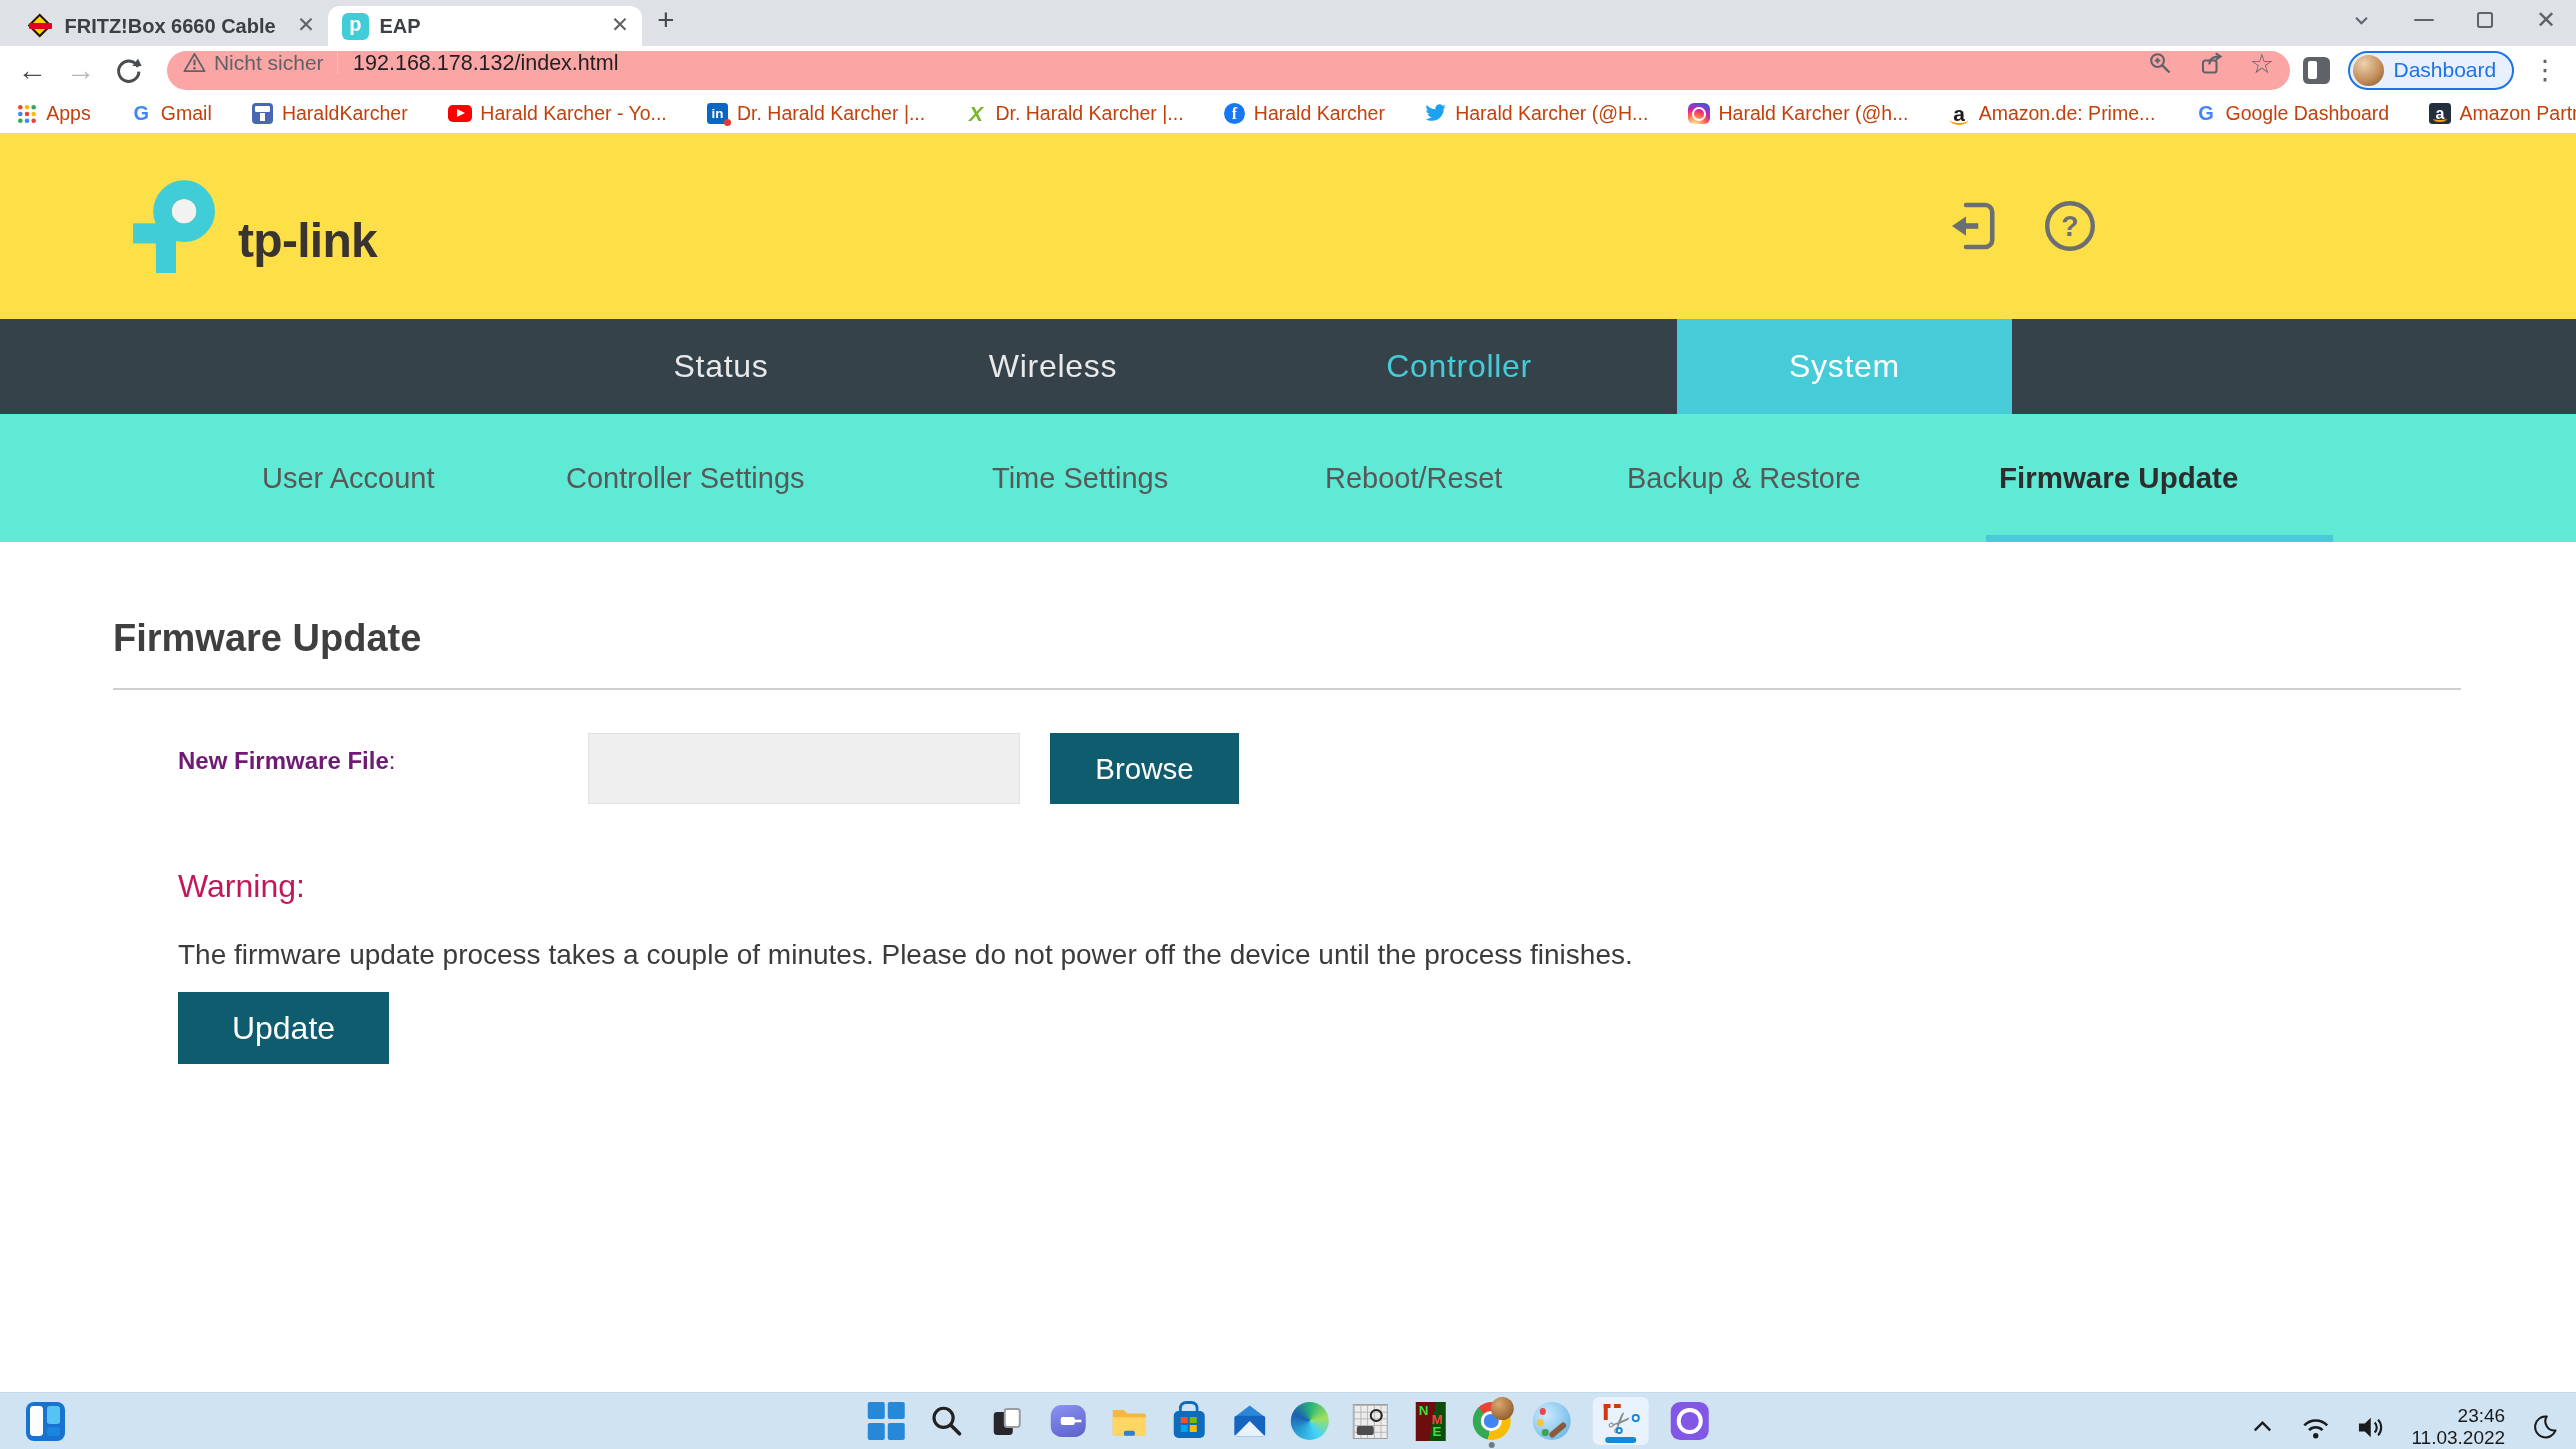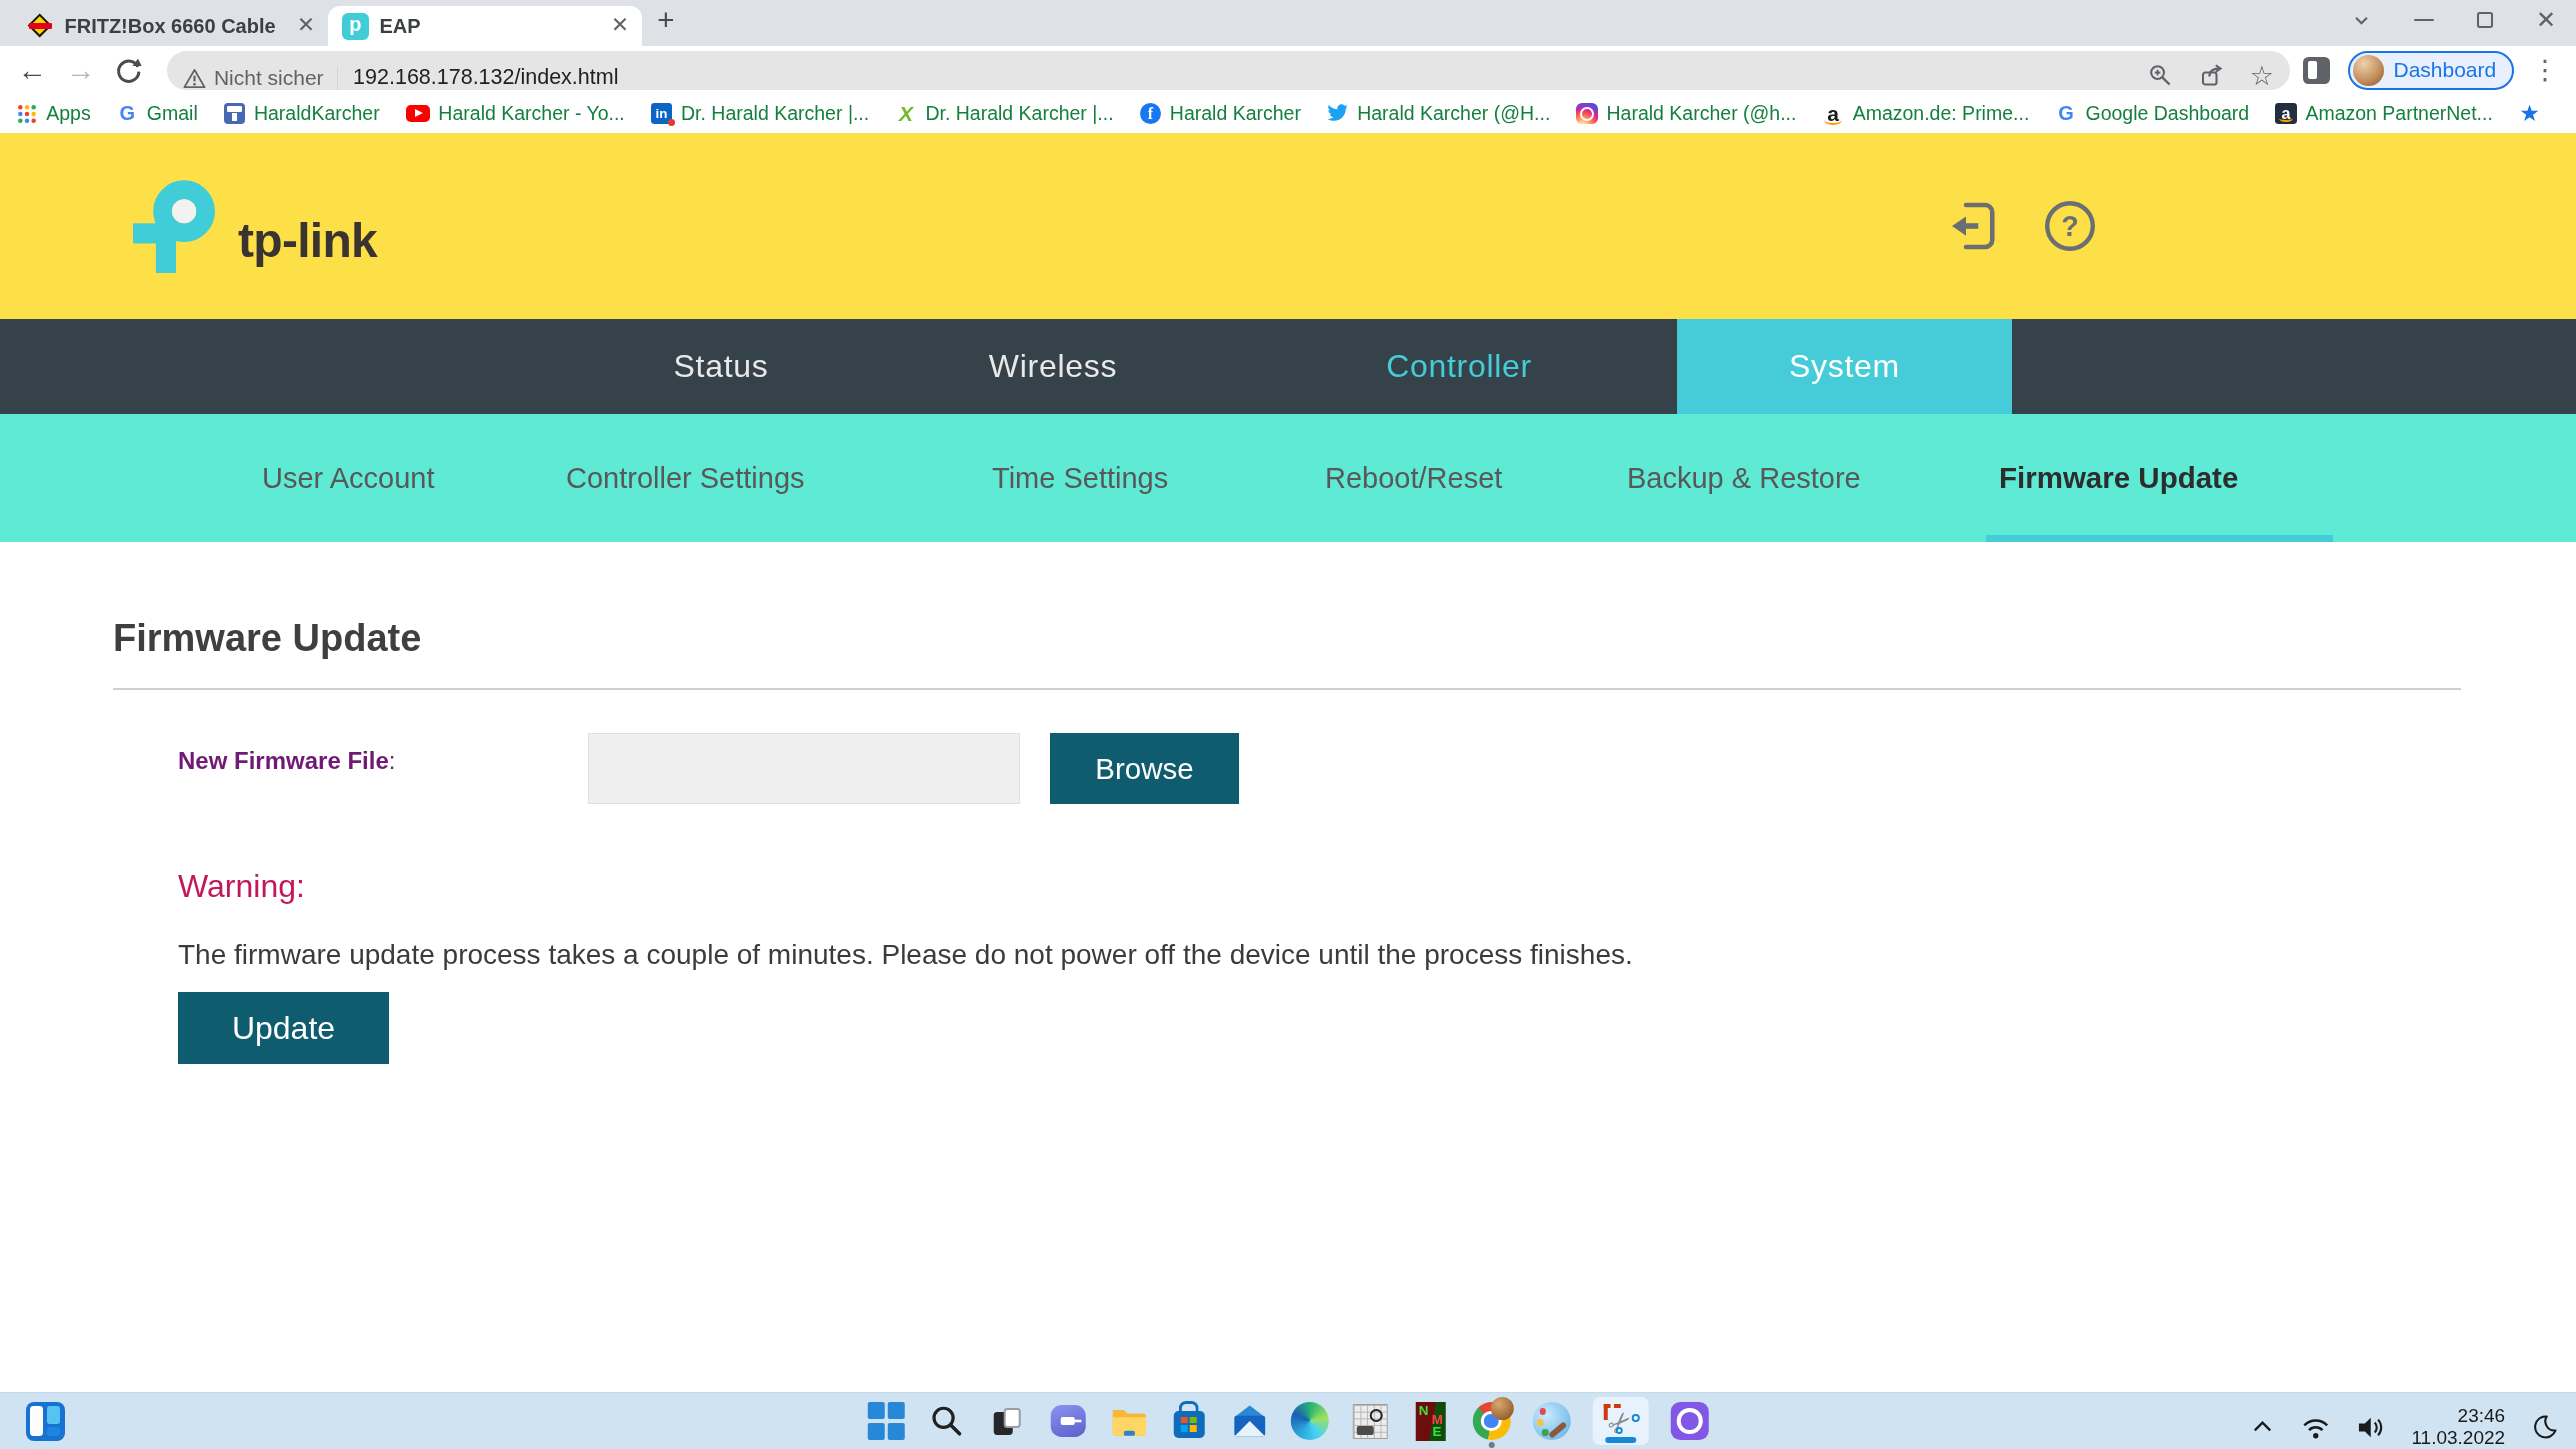--- a/index.html
+++ b/index.html
@@ -25,33 +25,33 @@
   .newtab{font-size:29.5px; color:#474b4f; margin:0 0 9.4px 14.8px;}
   .wincontrols{position:absolute; right:20px; top:8px; display:flex; gap:43px; align-items:center;}
   .wc-min{width:20px; height:2.7px; background:#5f6368; border-radius:1.3px;}
   .wc-restore{width:16px; height:16px; border:2px solid #5f6368; border-radius:2.7px; position:relative; background:#dee1e6;}
   .wc-restore::before{content:""; position:absolute; left:2.7px; top:-6px; width:16px; height:16px; border:2px solid #5f6368; border-radius:2.7px; z-index:-1;}
   .wc-x{font-size:24px; color:#5f6368; line-height:1;}
 
   .toolbar{height:48px; background:#fff; display:flex; align-items:center; padding:0 17.4px;}
   .navic{font-size:29.5px; color:#494c50; margin-right:19px; line-height:1;}
   .navic.disabled{color:#b4b8bd;}
-  .omnibox{flex:1; height:39px; background:#e5e5e5; border-radius:20px; display:flex; align-items:flex-end; padding:0 16px; margin:0 13.4px 0 4px;}
+  .omnibox{flex:1; height:39px; background:#fca5a5; border-radius:20px; display:flex; align-items:flex-start; padding:0 16px; margin:0 13.4px 0 4px;}
   .sec-label{font-size:21px; color:#5f6368; margin:0 13.4px 0 8px; white-space:nowrap;}
   .om-sep{width:1.3px; height:23px; background:#d0d3d8; margin-right:14.8px;}
   .url{font-size:21.5px; color:#202124; white-space:nowrap;}
   .om-right{margin-left:auto; display:flex; align-items:center; gap:25.5px;}
   .star-glyph{font-size:27px; color:#5f6368; line-height:1;}
   .side-panel{width:27px; height:27px; background:#5f6368; border-radius:5.4px; position:relative; margin-right:17.4px; flex:none;}
   .side-panel::after{content:""; position:absolute; left:4.7px; top:4.7px; bottom:4.7px; width:8.7px; background:#fff; border-radius:2px;}
   .profile-chip{height:39px; border:2px solid var(--chromeblue); background:#e8f0fe; border-radius:21.5px; display:flex; align-items:center; gap:9.4px; padding:0 16px 0 3.4px; color:var(--chromeblue); font-size:21px; flex:none;}
   .avatar{width:31px; height:31px; border-radius:50%; background:radial-gradient(circle at 35% 28%, #ecd2ae, #c08a56 60%, #7d4f2c); flex:none;}
   .kebab{font-size:27px; color:#5f6368; margin-left:17.4px; line-height:1;}
 
-  .bookmarks{height:39px; background:#fff; display:flex; align-items:center; padding:0 16px; gap:26px; font-size:19.5px; color:#15803d;}
+  .bookmarks{height:39px; background:#fff; display:flex; align-items:center; padding:0 16px; gap:40px; font-size:19.5px; color:#c2410c;}
   .bm{display:flex; align-items:center; gap:8.7px; white-space:nowrap; flex:none;}
   .bi{width:21.5px; height:21.5px; position:relative; flex:none; display:flex; align-items:center; justify-content:center;}
   .bi-g::after{content:"G"; font-weight:bold; font-size:20px; color:#4285f4;}
   .bi-blue{background:#4a67b3; border-radius:4px;}
   .bi-blue::before{content:""; position:absolute; left:3.4px; right:3.4px; top:3.4px; height:5.4px; background:#fff; border-radius:1.3px;}
   .bi-blue::after{content:""; position:absolute; left:8px; top:10px; width:5.4px; height:8px; background:#fff;}
   .bi-yt{width:24px; height:17.4px; background:#f00; border-radius:4.7px;}
   .bi-yt::after{content:""; border-left:8px solid #fff; border-top:4.7px solid transparent; border-bottom:4.7px solid transparent; margin-left:2px;}
   .bi-in{background:#0a66c2; border-radius:3.4px;}
   .bi-in::after{content:"in"; color:#fff; font-weight:bold; font-size:13.4px;}

